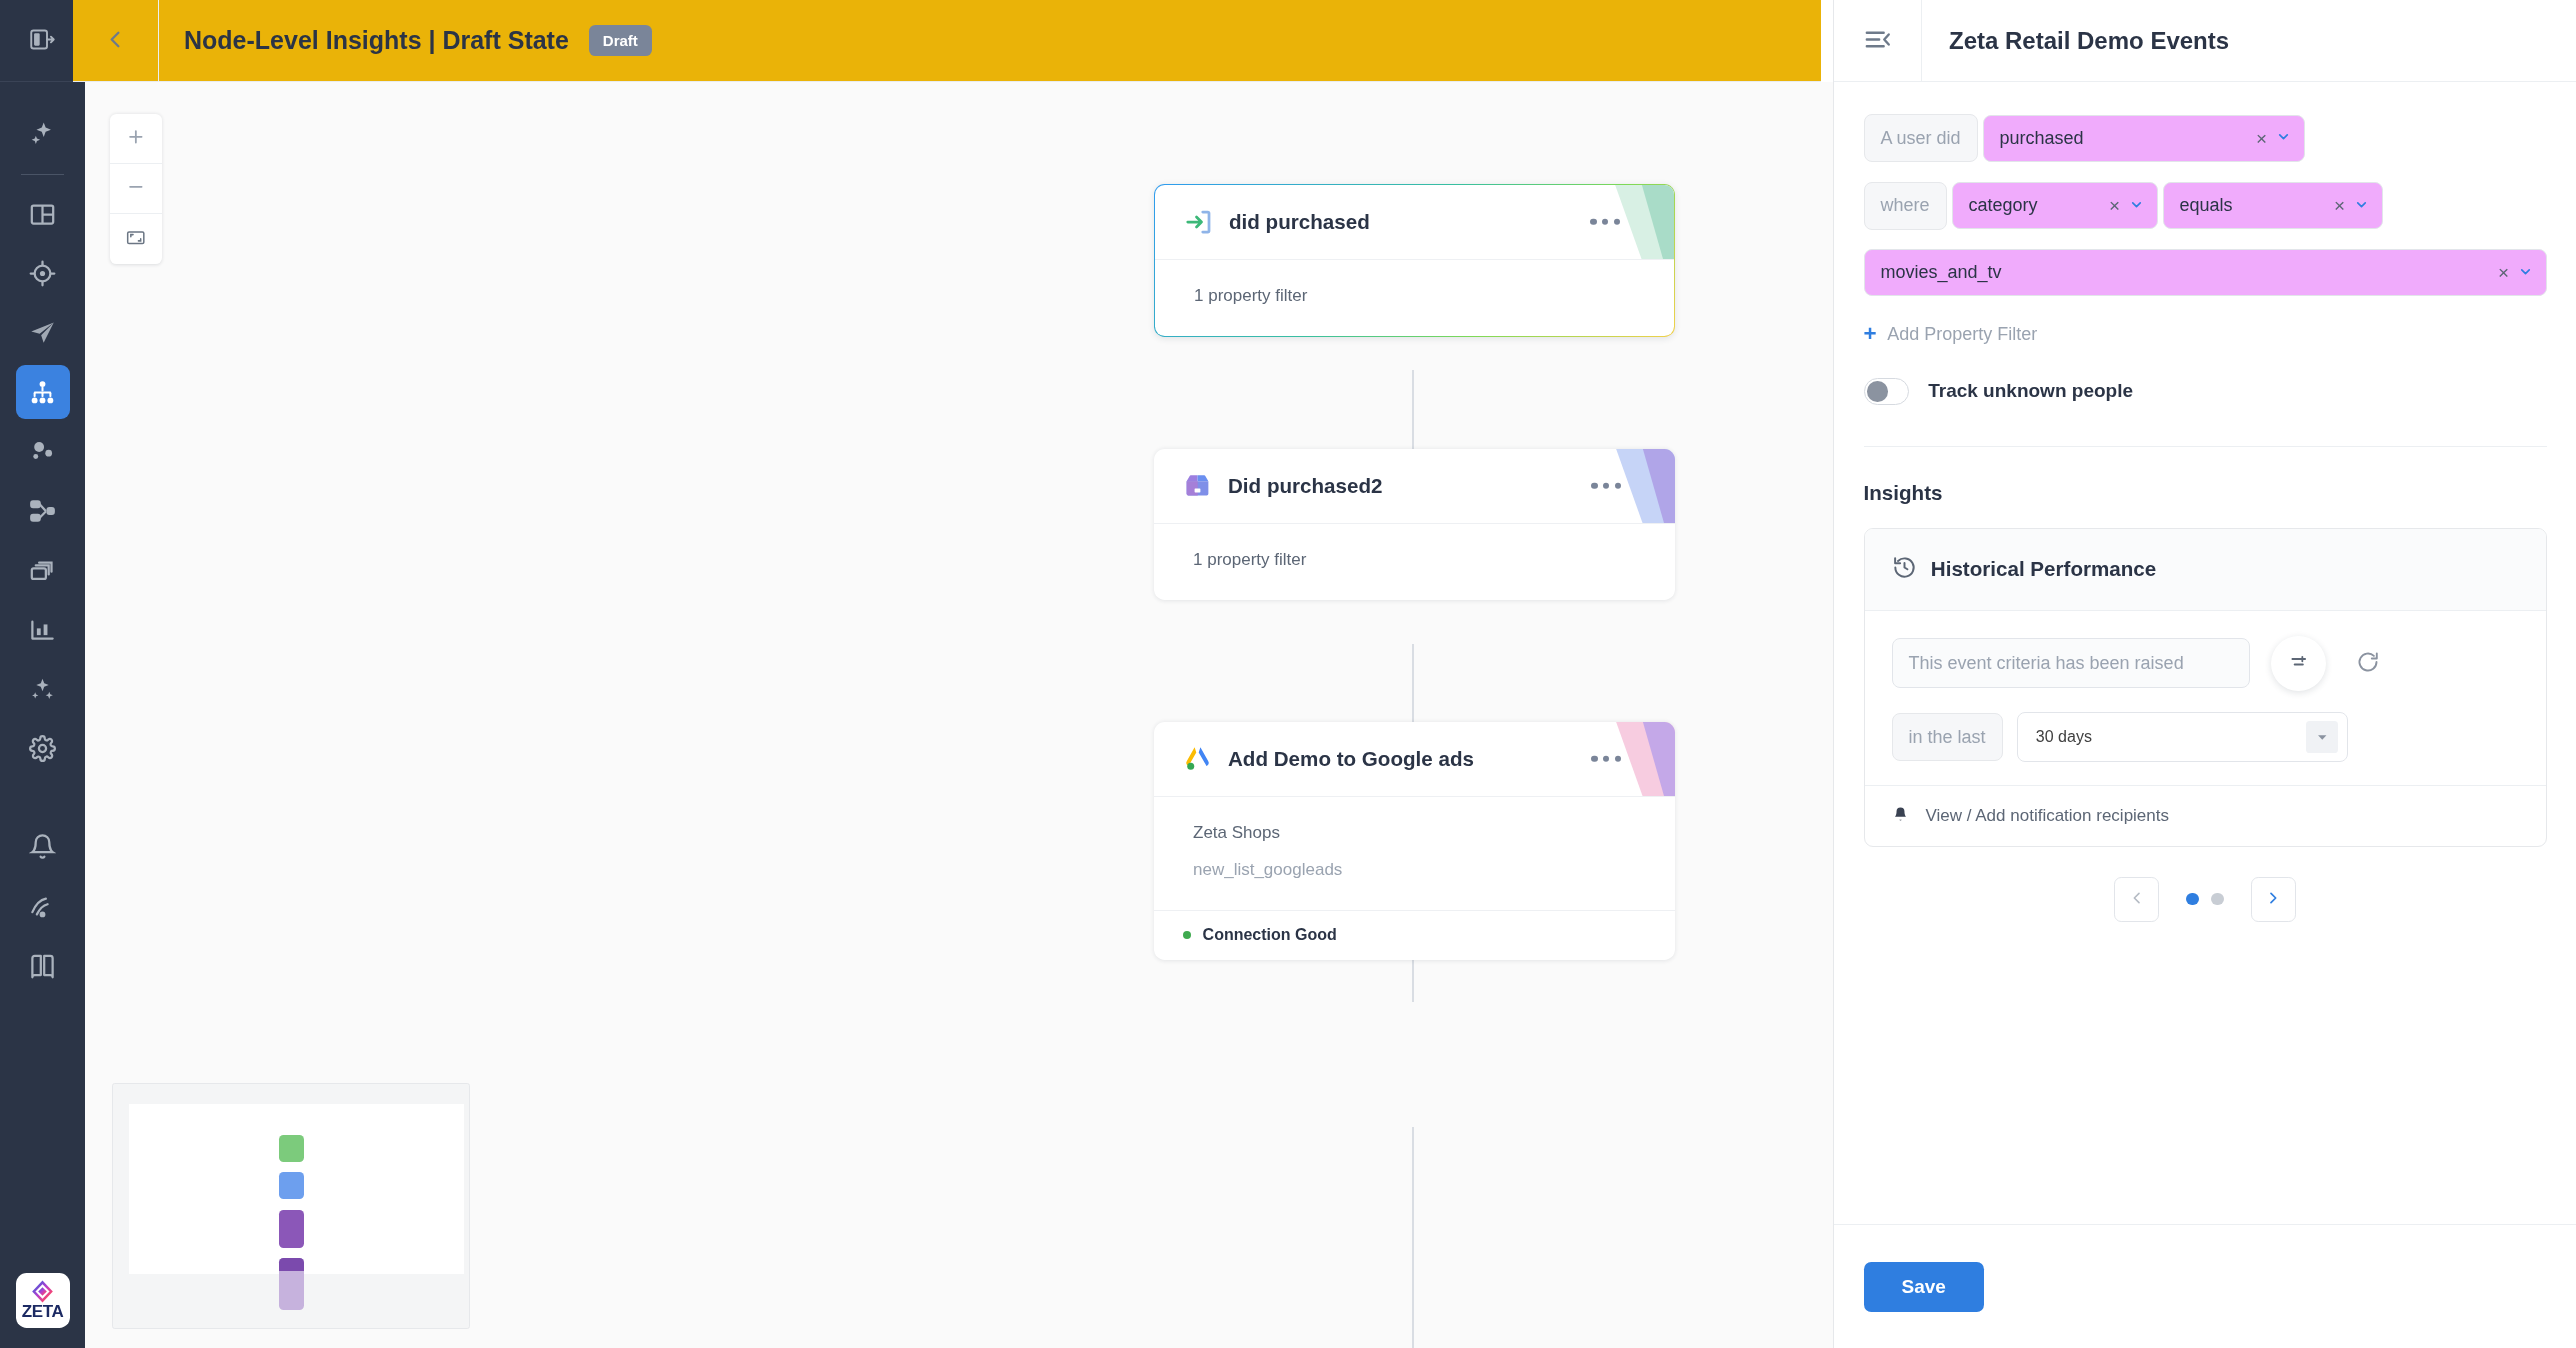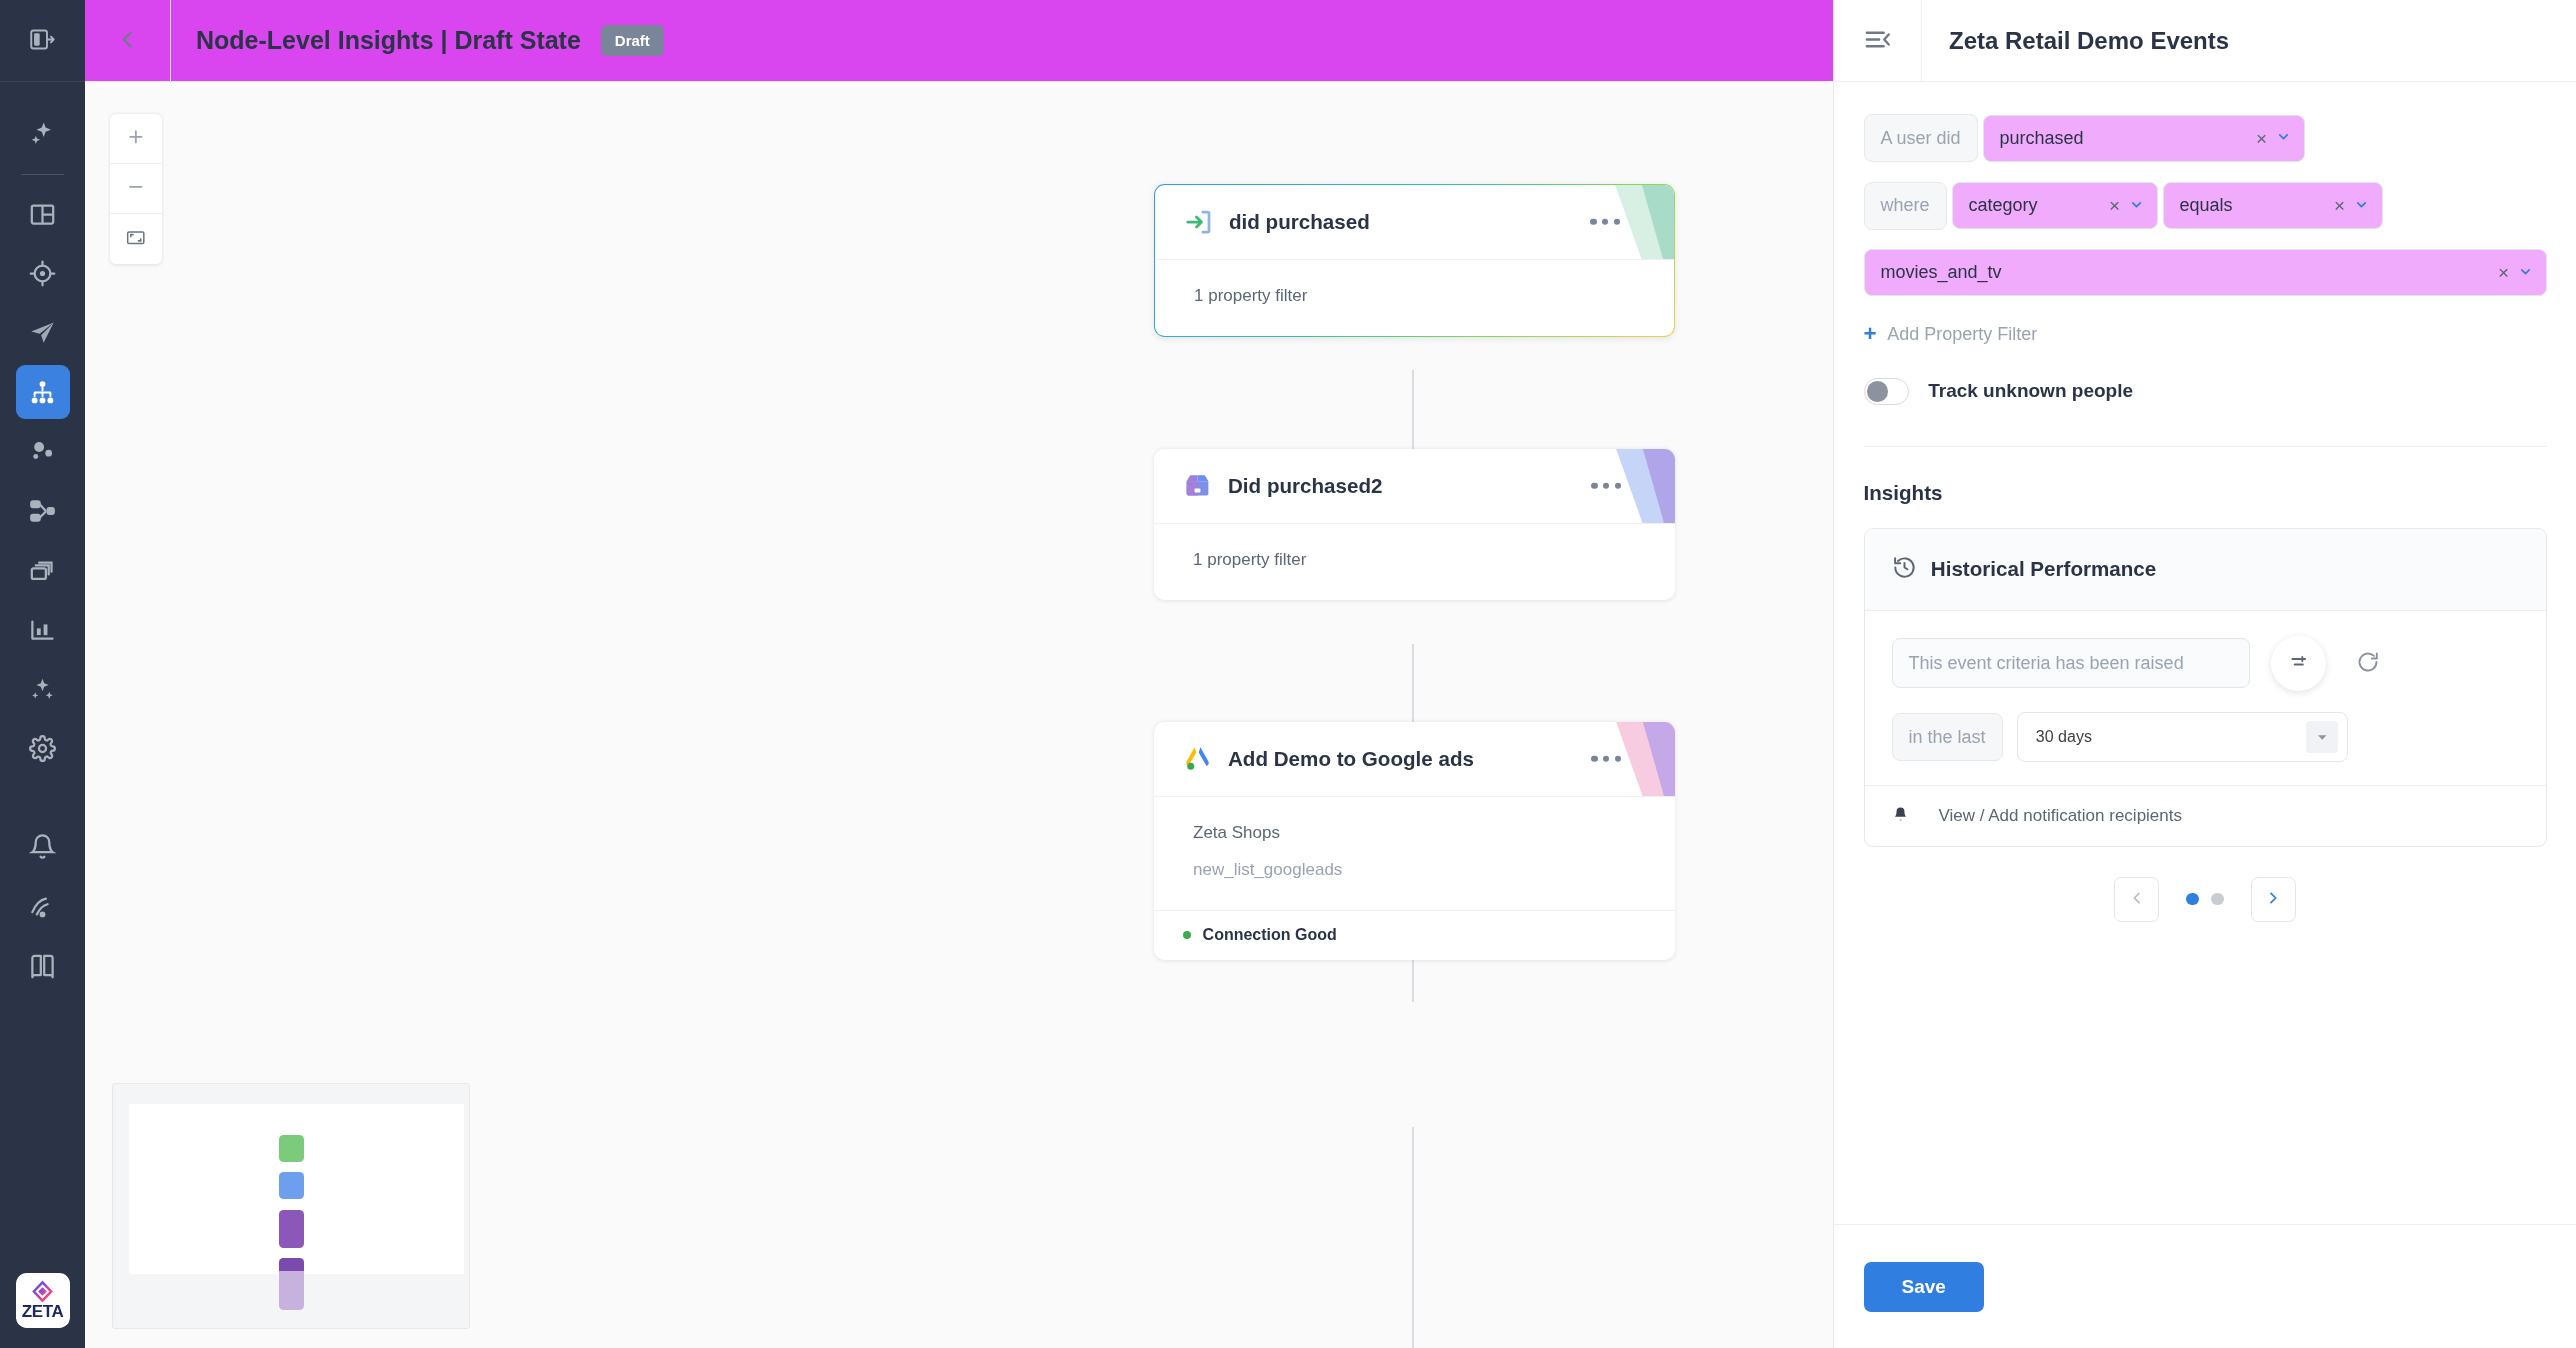--- a/index.html
+++ b/index.html
@@ -37,23 +37,23 @@
     display: flex; flex-direction: column; align-items: center; justify-content: center;
     overflow: hidden; flex: none;
   }
   .rail-logo .zword {
     font-size: 17px; font-weight: 700; color: #1c2a63; letter-spacing: -0.4px;
     line-height: 1; margin-top: 0.9px;
   }
 
   
   .header {
-    position: absolute; left: 85px; top: 0;
+    position: absolute; left: 73px; top: 0;
     width: 1748px; height: 82px;
-    background: #d946ef; border-bottom: 0.9px solid #e9ecef;
+    background: #eab308; border-bottom: 0.9px solid #e9ecef;
     display: flex; align-items: center;
   }
   .back-btn {
     width: 86px; height: 82px; display:flex; align-items:center; justify-content:center;
     cursor: pointer; border-right: 0.9px solid #eceff2;
   }
   .page-title {
     font-size: 25px; font-weight: 700; color: #2b3446;
     margin-left: 25px; white-space: nowrap;
   }
@@ -225,21 +225,21 @@
     width: 331px; height: 50px; border: 0.9px solid #e2e5ea; border-radius: 8px;
     display: flex; align-items: center; padding: 0 9px 0 18px; cursor: pointer; background:#fff;
   }
   .dropdown .val { flex: 1 1 auto; font-size: 16px; color: #404040; }
   .dropdown .dd-caret {
     width: 32px; height: 32px; background: #f0f2f5; border-radius: 3.6px;
     display: flex; align-items: center; justify-content: center; color: #8b93a0; font-size: 11.6px;
   }
   .ins-foot {
     border-top: 0.9px solid #eceff2; padding: 19.7px 27px;
-    display: flex; align-items: center; gap: 30px; cursor: pointer;
+    display: flex; align-items: center; gap: 17px; cursor: pointer;
   }
   .ins-foot .lbl { font-size: 17px; color: #5c6675; }
 
   .pager { display: flex; align-items: center; justify-content: center; gap: 18px; margin-top: 30px; }
   .pg-btn {
     width: 45px; height: 45px; border: 0.9px solid #e2e5ea; border-radius: 7.2px;
     display: flex; align-items: center; justify-content: center; cursor: pointer; background:#fff;
   }
   .pg-dots { display: flex; gap: 12.5px; align-items: center; margin: 0 9px; }
   .pg-dots i { width: 12.5px; height: 12.5px; border-radius: 50%; display: block; cursor: pointer; }

